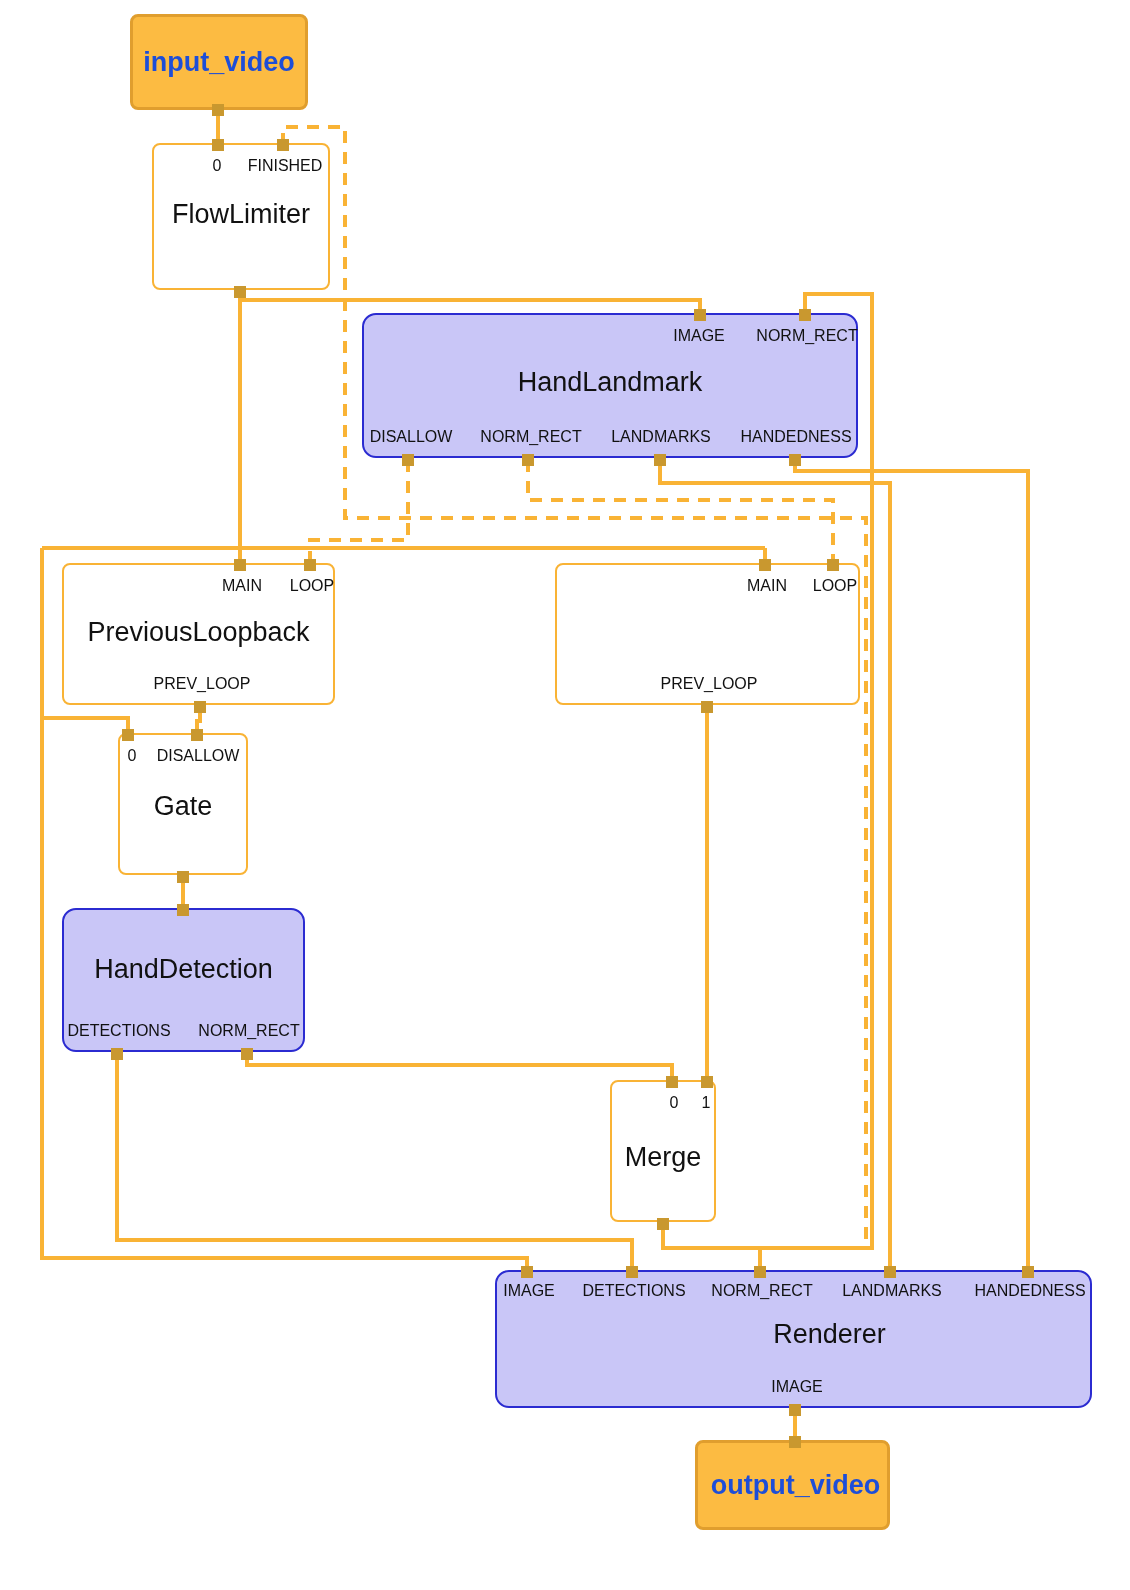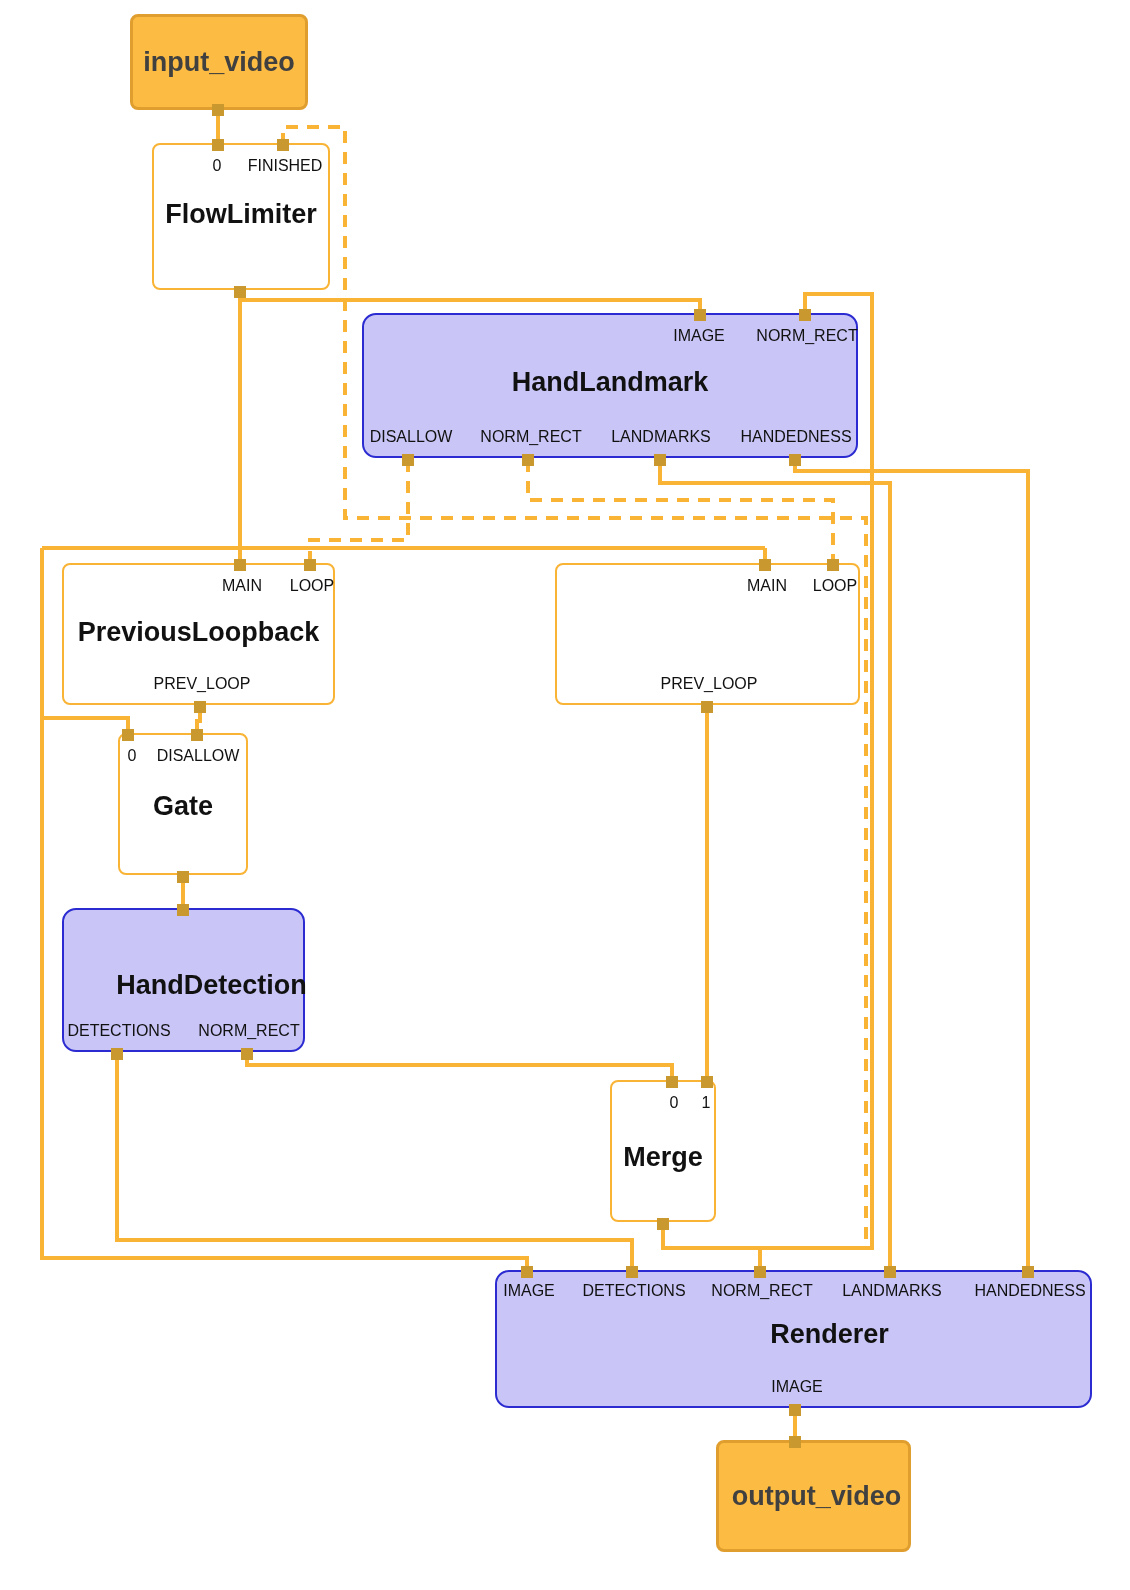--- a/index.html
+++ b/index.html
@@ -24,25 +24,25 @@
     border:2.5px solid #2B2BD1;
     border-radius:14px;
   }
   .node-io{
     background:#FCBB42;
     border:3px solid #E09E2E;
     border-radius:8px;
     display:flex;align-items:center;justify-content:center;
   }
   .io-title{
-    font-size:27px;font-weight:bold;color:#404040;white-space:nowrap;
+    font-size:27px;font-weight:bold;color:#1d4ed8;white-space:nowrap;
   }
   .ntitle{
     position:absolute;left:50%;transform:translateX(-50%);
-    font-size:27px;font-weight:bold;color:#111;white-space:nowrap;
+    font-size:27px;font-weight:normal;color:#111;white-space:nowrap;
   }
   .plabel{
     position:absolute;transform:translateX(-50%);
     font-size:16px;color:#111;white-space:nowrap;
   }
   .edge{fill:none;stroke:#F9B335;stroke-width:4;}
   .edge-dashed{fill:none;stroke:#F9B335;stroke-width:4;stroke-dasharray:12 9;}
   .connector{fill:#C9982F;}
 </style>
 </head>
@@ -124,42 +124,42 @@
     <span class="plabel" style="left:152px;bottom:10px;">PREV_LOOP</span>
   </div>
 
   <div class="node node-white" style="left:118px;top:733px;width:130px;height:142px;">
     <span class="plabel" style="left:12px;top:12px;">0</span>
     <span class="plabel" style="left:78px;top:12px;">DISALLOW</span>
     <div class="ntitle" style="top:56px;">Gate</div>
   </div>
 
   <div class="node node-purple" style="left:62px;top:908px;width:243px;height:144px;">
-    <div class="ntitle" style="top:60px;margin-left:28px;">HandDetection</div>
+    <div class="ntitle" style="top:44px;">HandDetection</div>
     <span class="plabel" style="left:55px;bottom:10px;">DETECTIONS</span>
     <span class="plabel" style="left:185px;bottom:10px;">NORM_RECT</span>
   </div>
 
   <div class="node node-white" style="left:610px;top:1080px;width:106px;height:142px;">
     <span class="plabel" style="left:62px;top:12px;">0</span>
     <span class="plabel" style="left:94px;top:12px;">1</span>
     <div class="ntitle" style="top:60px;">Merge</div>
   </div>
 
   <div class="node node-purple" style="left:495px;top:1270px;width:597px;height:138px;">
     <span class="plabel" style="left:32px;top:10px;">IMAGE</span>
     <span class="plabel" style="left:137px;top:10px;">DETECTIONS</span>
     <span class="plabel" style="left:265px;top:10px;">NORM_RECT</span>
     <span class="plabel" style="left:395px;top:10px;">LANDMARKS</span>
     <span class="plabel" style="left:533px;top:10px;">HANDEDNESS</span>
     <div class="ntitle" style="top:47px;margin-left:36px;">Renderer</div>
     <span class="plabel" style="left:300px;bottom:10px;">IMAGE</span>
   </div>
 
-  <div class="node node-io" style="left:716px;top:1440px;width:195px;height:112px;padding-left:6px;">
+  <div class="node node-io" style="left:695px;top:1440px;width:195px;height:90px;padding-left:6px;">
     <span class="io-title">output_video</span>
   </div>
 
   <svg id="connector-layer" class="layer" width="1130" height="1590" viewBox="0 0 1130 1590">
     <rect class="connector" x="212" y="104" width="12" height="12"></rect>
     <rect class="connector" x="212" y="139" width="12" height="12"></rect>
     <rect class="connector" x="277" y="139" width="12" height="12"></rect>
     <rect class="connector" x="234" y="286" width="12" height="12"></rect>
 
     <rect class="connector" x="694" y="309" width="12" height="12"></rect>

